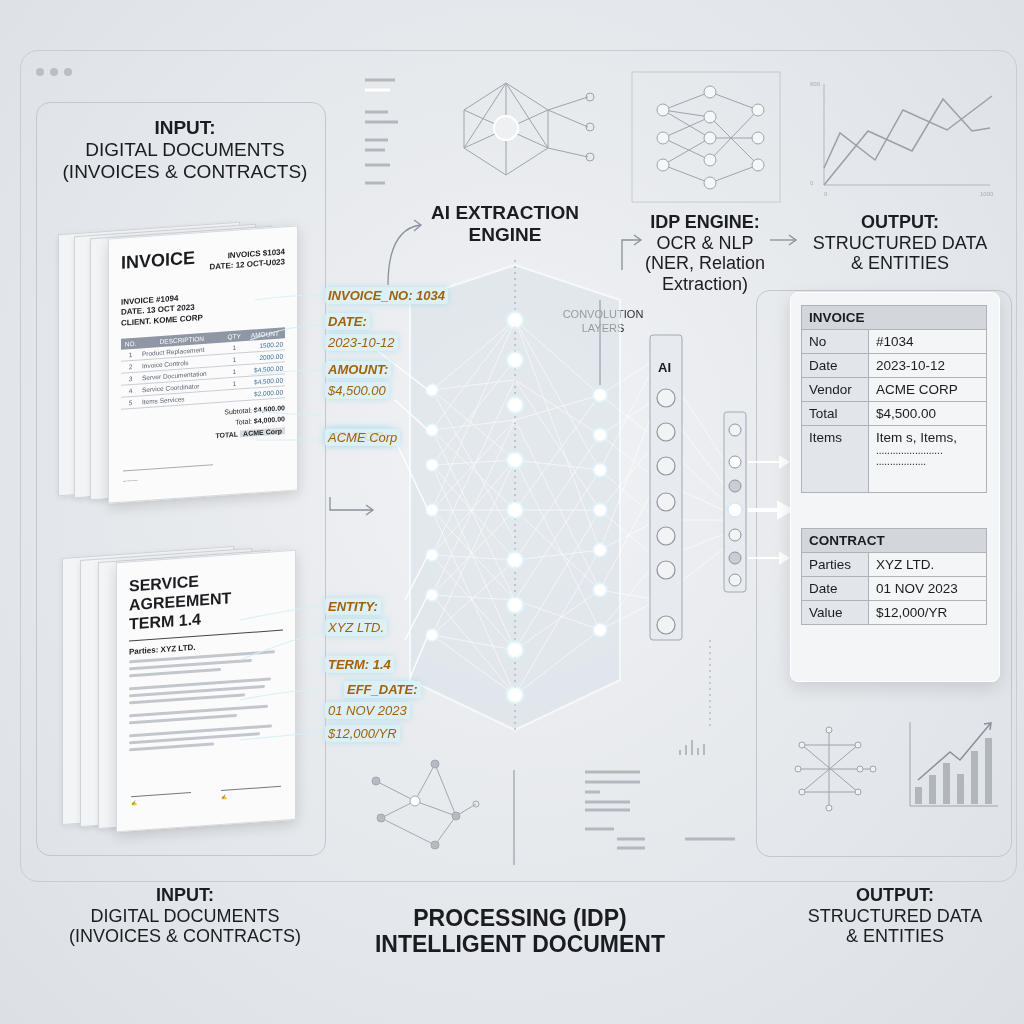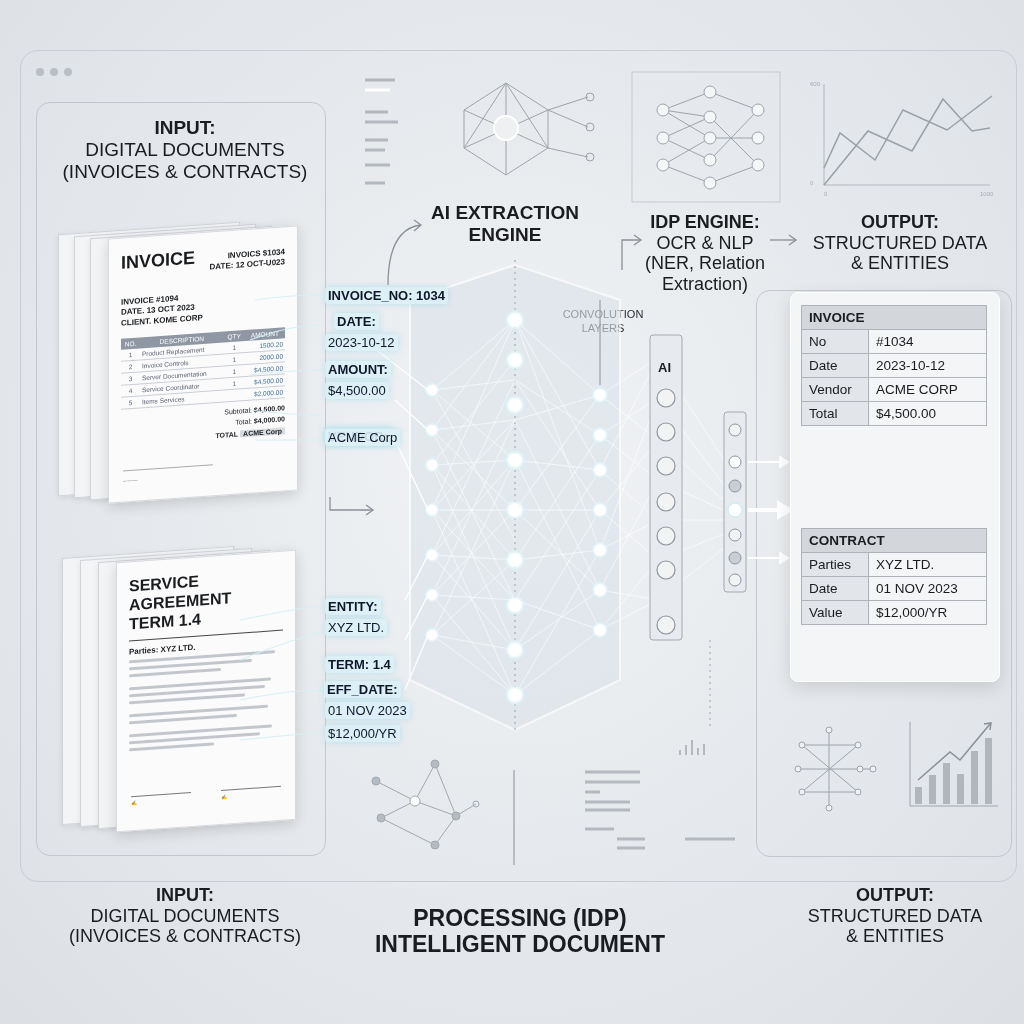--- a/index.html
+++ b/index.html
@@ -28,21 +28,21 @@
   .inv td{border-bottom:1px solid #c9ced5;padding:2px;color:#5a6270;}
   .inv td.n{text-align:center;}
   .inv td.amt{text-align:right;color:#3c6f9a;}
   .inv .tot{font-size:7px;text-align:right;margin-top:4px;line-height:1.6;}
   .inv .foot{position:absolute;left:14px;bottom:18px;font-size:5px;color:#888;border-top:1px solid #aaa;padding-top:6px;width:90px;}
   .con{left:116px;top:556px;width:180px;height:270px;transform:skewY(-4deg);padding:14px 12px;box-sizing:border-box;}
   .con .title{font-weight:bold;font-size:16px;line-height:1.2;border-bottom:1px solid #444;padding-bottom:6px;}
   .con .parties{font-size:8px;font-weight:bold;margin-top:6px;}
   .con .lines div{height:3px;background:#c3c7cd;margin:4px 0;border-radius:2px;}
   .con .sig{position:absolute;bottom:24px;font-size:5px;color:#666;border-top:1px solid #777;padding-top:3px;width:60px;}
-  .tag{position:absolute;font-size:13px;background:rgba(220,240,246,.9);padding:1px 3px;border-radius:3px;color:#0f172a;box-shadow:0 0 6px rgba(160,220,235,.7);}
+  .tag{position:absolute;font-size:13px;background:rgba(220,240,246,.9);padding:1px 3px;border-radius:3px;color:#a16207;box-shadow:0 0 6px rgba(160,220,235,.7);font-style:italic;}
   .tag.b{font-weight:bold;}
   .nn{position:absolute;left:370px;top:240px;width:400px;height:500px;}
   .outcard{position:absolute;left:790px;top:292px;width:208px;height:388px;background:#f4f5f7;border:1.5px solid #fff;border-radius:8px;box-shadow:0 6px 18px rgba(0,0,0,.12);}
   .otbl{position:absolute;left:10px;border-collapse:collapse;width:186px;font-size:13.5px;}
   .otbl td,.otbl th{border:1px solid #aeb3ba;padding:4px 7px;text-align:left;}
   .otbl th{background:#d3d7dc;font-weight:bold;}
   .otbl td.k{width:52px;background:#e2e5e9;}
   .otbl td.v{background:#f4f5f7;}
   .bottom{position:absolute;text-align:center;line-height:1.15;}
   .b-in{left:40px;top:885px;width:290px;font-size:18px;}
@@ -352,32 +352,32 @@
       <line x1="395" y1="400" x2="428" y2="430"></line>
       <line x1="395" y1="440" x2="428" y2="510"></line>
     <line x1="405" y1="600" x2="428" y2="555"></line>
       <line x1="405" y1="640" x2="428" y2="595"></line>
       <line x1="405" y1="690" x2="428" y2="635"></line>
   </g>
 </svg>
 
 <div>
   <div class="tag b" style="left:325px;top:287px;">INVOICE_NO: 1034</div>
-  <div class="tag b" style="left:325px;top:313px;margin-left:9px;">DATE:</div>
+  <div class="tag b" style="left:325px;top:313px;">DATE:</div>
   <div class="tag" style="left:325px;top:334px;">2023-10-12</div>
   <div class="tag b" style="left:325px;top:361px;">AMOUNT:</div>
   <div class="tag" style="left:325px;top:382px;">$4,500.00</div>
   <div class="tag b" style="left:325px;top:428px;">VENDOR:</div>
   <div class="tag" style="left:325px;top:429px;">ACME Corp</div>
 </div>
 <div>
   <div class="tag b" style="left:325px;top:598px;">ENTITY:</div>
   <div class="tag" style="left:325px;top:619px;">XYZ LTD.</div>
   <div class="tag b" style="left:325px;top:656px;">TERM: 1.4</div>
-  <div class="tag b" style="left:324px;top:681px;">EFF_DATE:</div>
+  <div class="tag b" style="left:344px;top:681px;">EFF_DATE:</div>
   <div class="tag" style="left:325px;top:702px;">01 NOV 2023</div>
   <div class="tag" style="left:325px;top:725px;">$12,000/YR</div>
 </div>
 
 <div class="outcard">
   <table class="otbl" style="top:12px;">
     <tbody>
         <tr>
           <th colspan="2">INVOICE</th>
         </tr>
@@ -389,20 +389,28 @@
           <td class="k">Date</td>
           <td class="v">2023-10-12</td>
         </tr>
     <tr>
           <td class="k">Vendor</td>
           <td class="v">ACME CORP</td>
         </tr>
     <tr>
           <td class="k">Total</td>
           <td class="v">$4,500.00</td>
+        </tr>
+    <tr>
+          <td class="k" style="vertical-align:top;height:58px;">Items</td>
+          <td class="v" style="vertical-align:top;">
+            <div>Item s, Items,</div>
+            <div style="font-size:10px;">........................</div>
+            <div style="font-size:10px;">..................</div>
+          </td>
         </tr>
   </tbody>
     </table>
   <table class="otbl" style="top:235px;">
     <tbody>
         <tr>
           <th colspan="2">CONTRACT</th>
         </tr>
     <tr>
           <td class="k">Parties</td>

